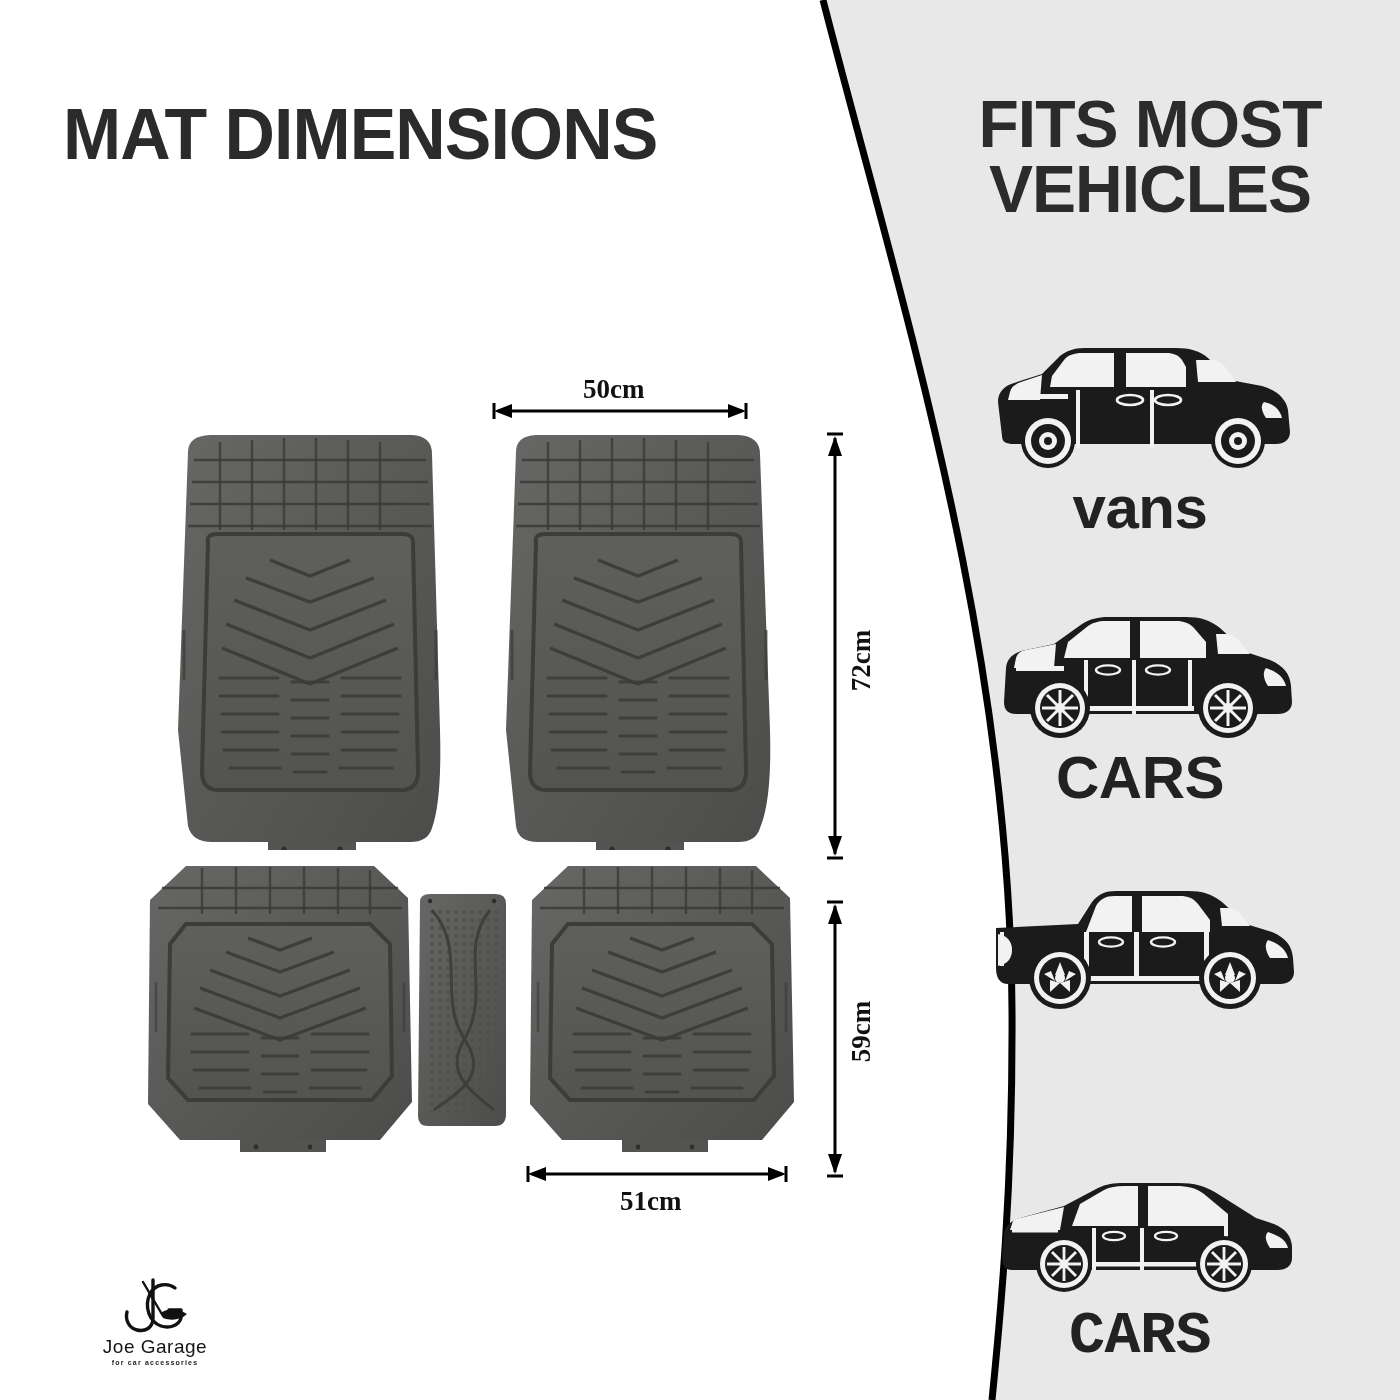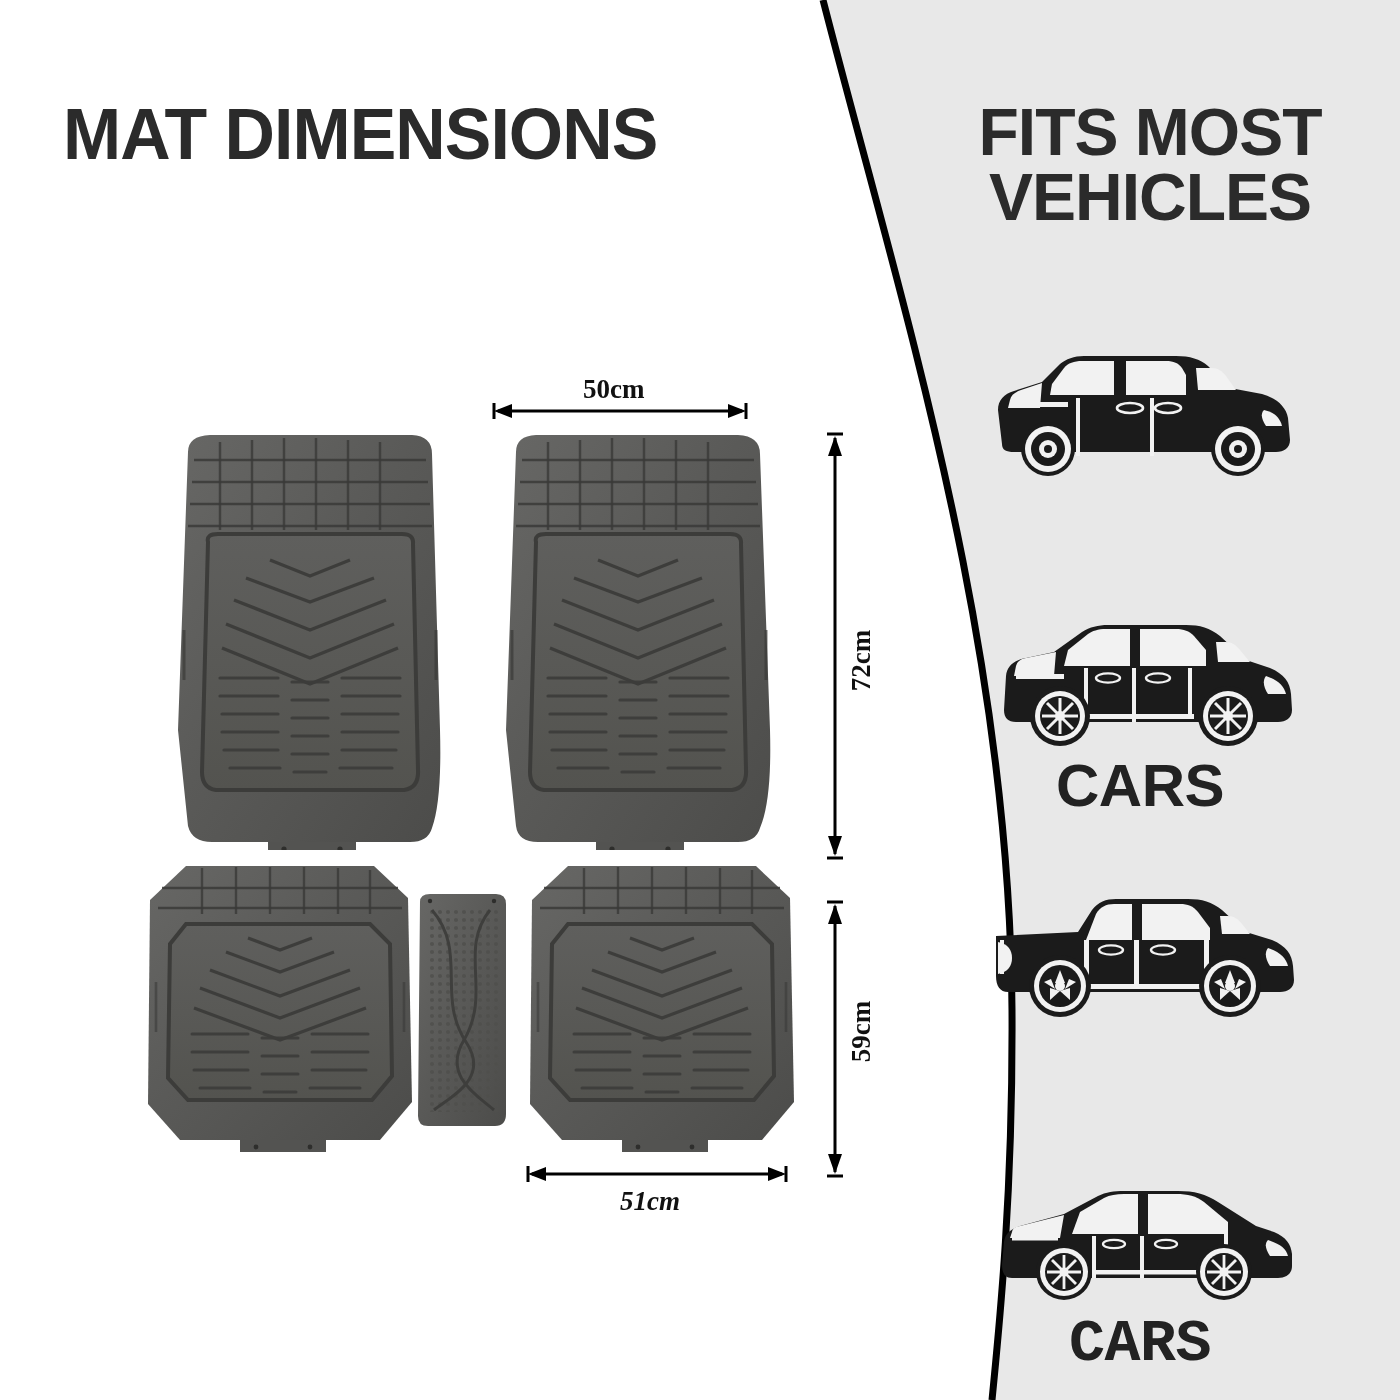--- a/index.html
+++ b/index.html
@@ -18,21 +18,21 @@
   
   .left-panel{position:absolute;left:8px;top:0;width:830px;height:1400px;}
   .mat-title{
     position:absolute;left:55px;top:98px;
     font-size:72px;font-weight:700;letter-spacing:-1px;
     color:#2b2b2b;line-height:1;white-space:nowrap;
     transform:scaleX(0.97);transform-origin:left center;
   }
 
   
-  .right-panel{position:absolute;left:880px;top:12px;width:520px;height:1372px;}
+  .right-panel{position:absolute;left:880px;top:4px;width:520px;height:1372px;}
   .fits-title{
     position:absolute;left:30px;top:88px;width:480px;
     font-size:66px;font-weight:700;letter-spacing:-1px;
     color:#2b2b2b;line-height:0.98;text-align:center;
   }
   .fits-title span{display:block;}
 
   .veh-group{position:absolute;left:0;width:520px;text-align:center;}
   .veh-ico{display:block;margin:0 auto;}
   .veh-label{
@@ -361,22 +361,32 @@
 
     <div class="dim" style="left:518px;top:1163px;width:262px;height:22px;">
       <svg width="262" height="22" viewBox="0 0 262 22">
         <line x1="2" y1="3" x2="2" y2="19" stroke="#000" stroke-width="3"></line>
         <line x1="260" y1="3" x2="260" y2="19" stroke="#000" stroke-width="3"></line>
         <line x1="6" y1="11" x2="256" y2="11" stroke="#000" stroke-width="3"></line>
         <polygon points="2,11 20,4 20,18" fill="#000"></polygon>
         <polygon points="260,11 242,4 242,18" fill="#000"></polygon>
       </svg>
     </div>
-    <div class="dim-label" style="left:612px;top:1186px;font-style:italic;">51cm</div>
-
+    <div class="dim-label" style="left:612px;top:1186px;">51cm</div>
+
+    <div class="logo">
+      <svg class="logo-mark" width="96" height="62" viewBox="0 0 96 62">
+        <path d="M46 4 C46 4 46 36 46 42 C46 52 38 56 30 54 C22 52 18 44 20 36" fill="none" stroke="#111" stroke-width="3.4" stroke-linecap="round"></path>
+        <path d="M68 12 C60 6 48 8 43 18 C37 30 42 46 54 50 C63 53 72 49 74 42 L74 34 L62 34" fill="none" stroke="#111" stroke-width="3.4" stroke-linecap="round" stroke-linejoin="round"></path>
+        <path d="M36 6 L56 40" stroke="#111" stroke-width="2.4" stroke-linecap="round"></path>
+        <path d="M55 36 C62 32 72 33 80 38 C74 44 64 45 56 42 Z" fill="#111"></path>
+      </svg>
+      <div class="logo-name">Joe Garage</div>
+      <div class="logo-tag">for car accessories</div>
+    </div>
   </div>
 
   <div class="right-panel">
 
     <div class="fits-title">
       <span>FITS MOST</span>
       <span>VEHICLES</span>
     </div>
 
     <div class="veh-group" style="top:336px;">
@@ -398,20 +408,21 @@
         <circle cx="68" cy="101" r="23" fill="#f2f2f2"></circle>
         <circle cx="68" cy="101" r="17" fill="#1b1b1b"></circle>
         <circle cx="68" cy="101" r="9" fill="#f2f2f2"></circle>
         <circle cx="68" cy="101" r="4" fill="#1b1b1b"></circle>
         <circle cx="258" cy="101" r="27" fill="#1b1b1b"></circle>
         <circle cx="258" cy="101" r="23" fill="#f2f2f2"></circle>
         <circle cx="258" cy="101" r="17" fill="#1b1b1b"></circle>
         <circle cx="258" cy="101" r="9" fill="#f2f2f2"></circle>
         <circle cx="258" cy="101" r="4" fill="#1b1b1b"></circle>
       </svg>
+      <div class="veh-label">vans</div>
     </div>
 
     <div class="veh-group" style="top:606px;">
       <svg class="veh-ico" width="320" height="132" viewBox="0 0 320 132">
         <path d="M24 92 L26 58 C27 48 34 42 46 40 L74 34 L102 14 C110 9 118 7 128 7 L206 7
                  C220 7 230 10 240 18 L266 42 L290 50 C304 56 310 64 311 76 L312 92
                  C312 100 306 104 298 104 L36 104 C28 104 24 100 24 92 Z" fill="#1b1b1b"></path>
         <path d="M46 40 L76 34 L74 58 L34 58 L36 48 C37 44 40 41 46 40 Z" fill="#f2f2f2"></path>
         <path d="M88 32 L108 16 C112 13 118 11 126 11 L150 11 L150 48 L84 48 Z" fill="#f2f2f2"></path>
         <path d="M160 11 L196 11 C204 11 209 13 214 18 L226 32 L226 48 L160 48 Z" fill="#f2f2f2"></path>

